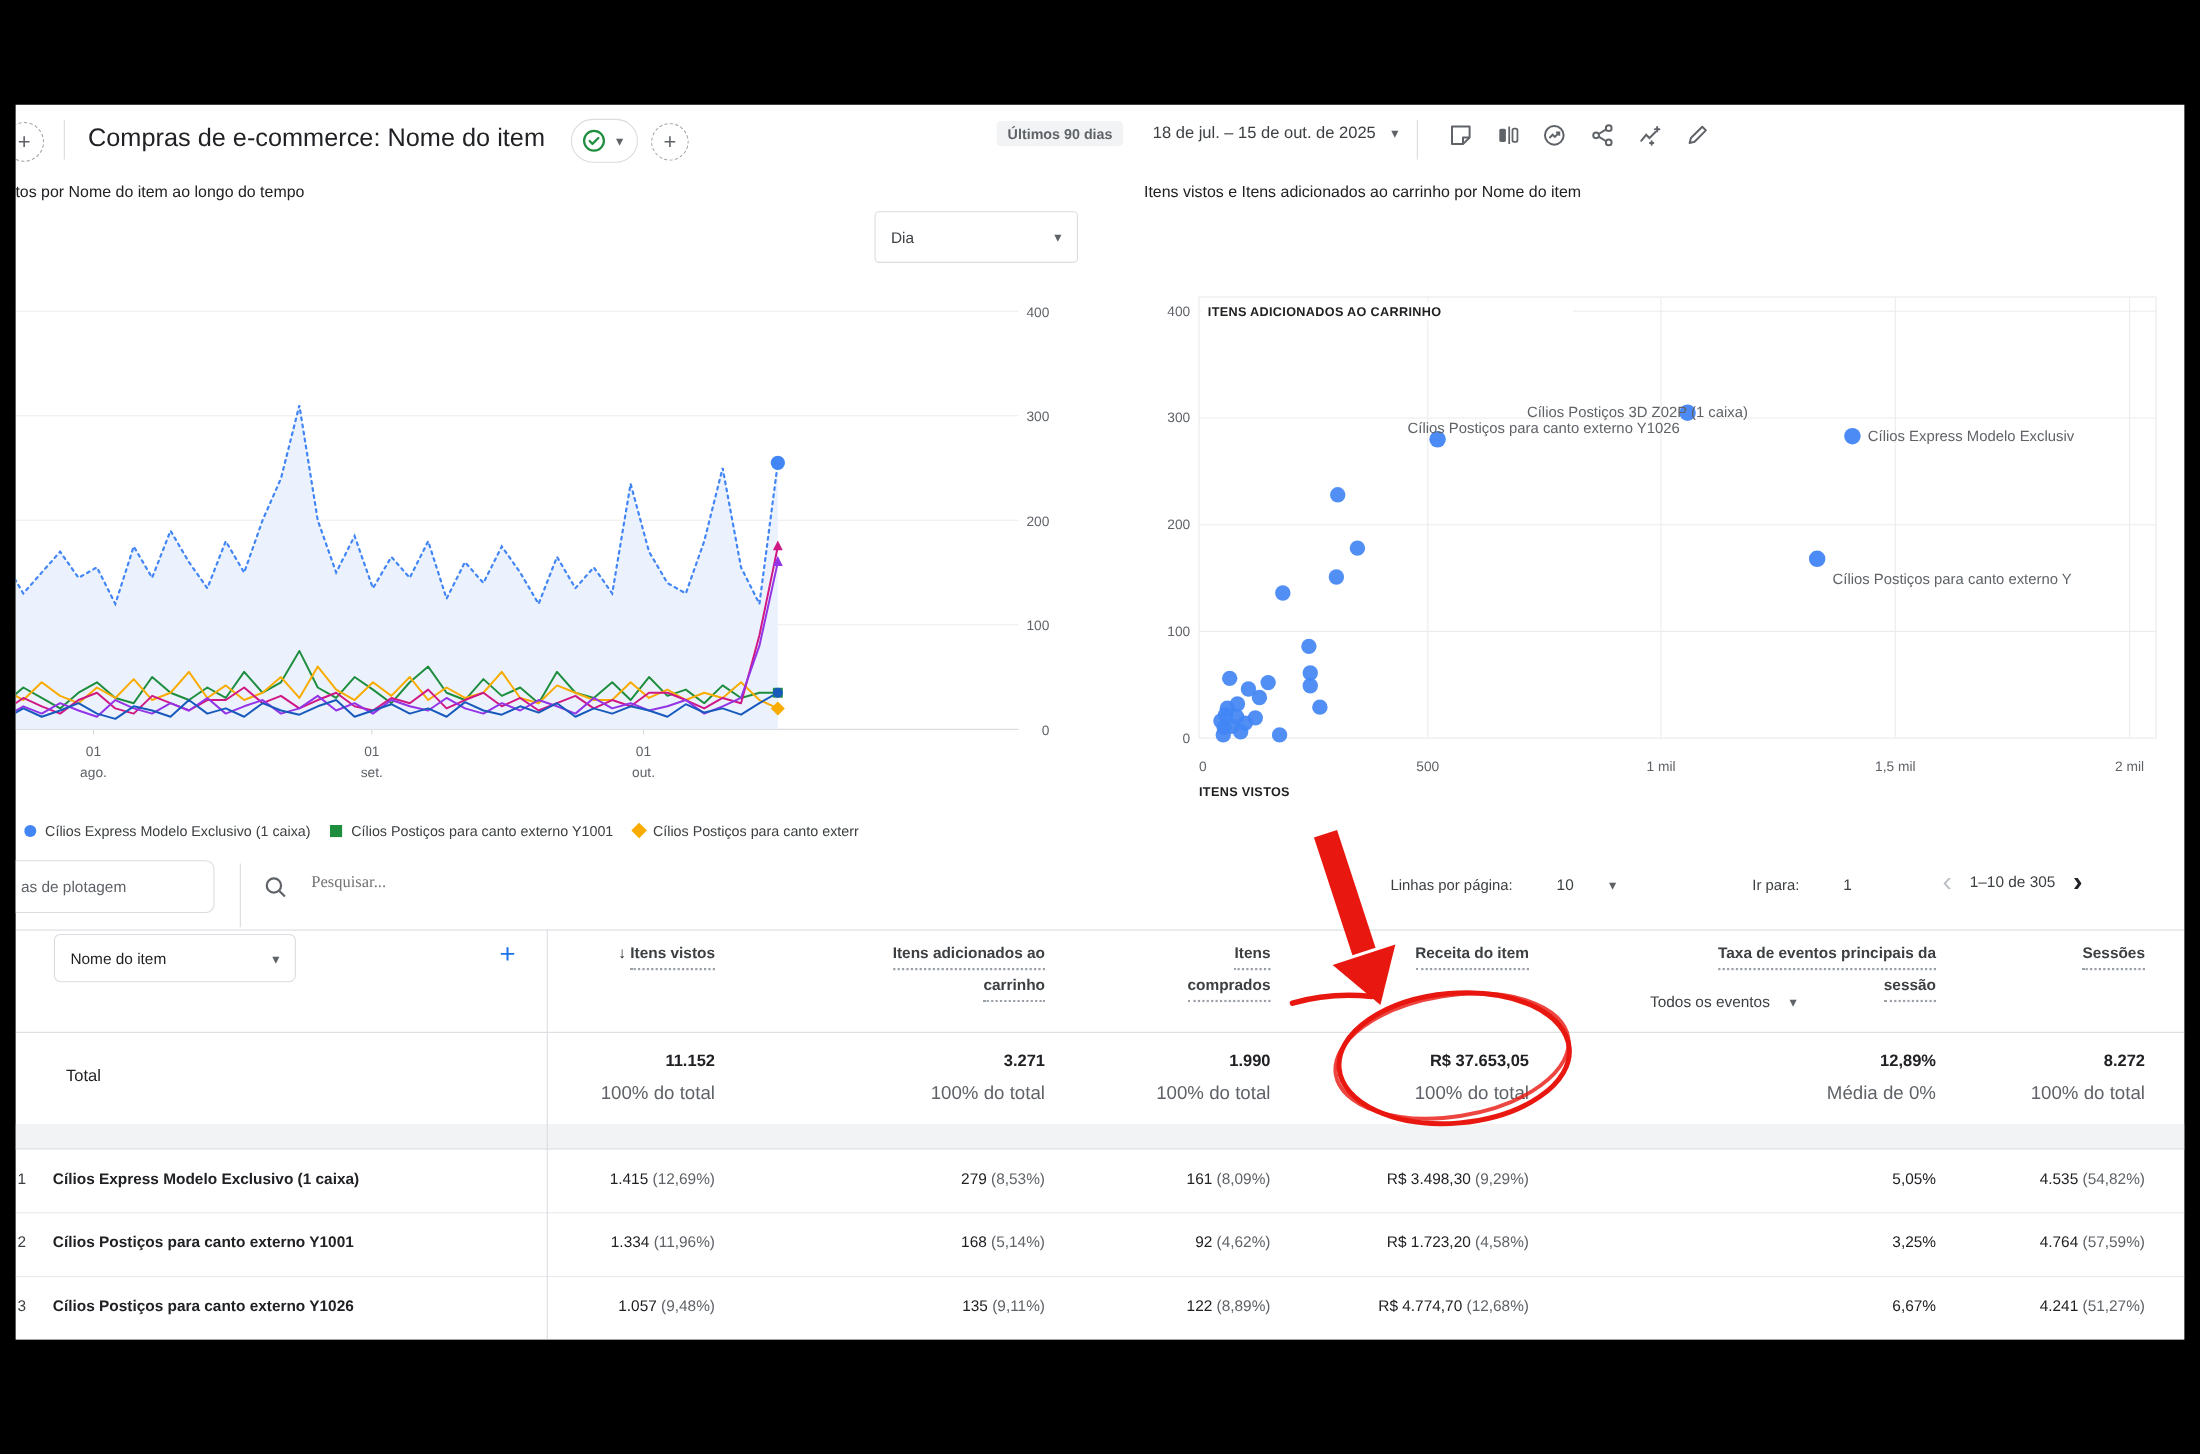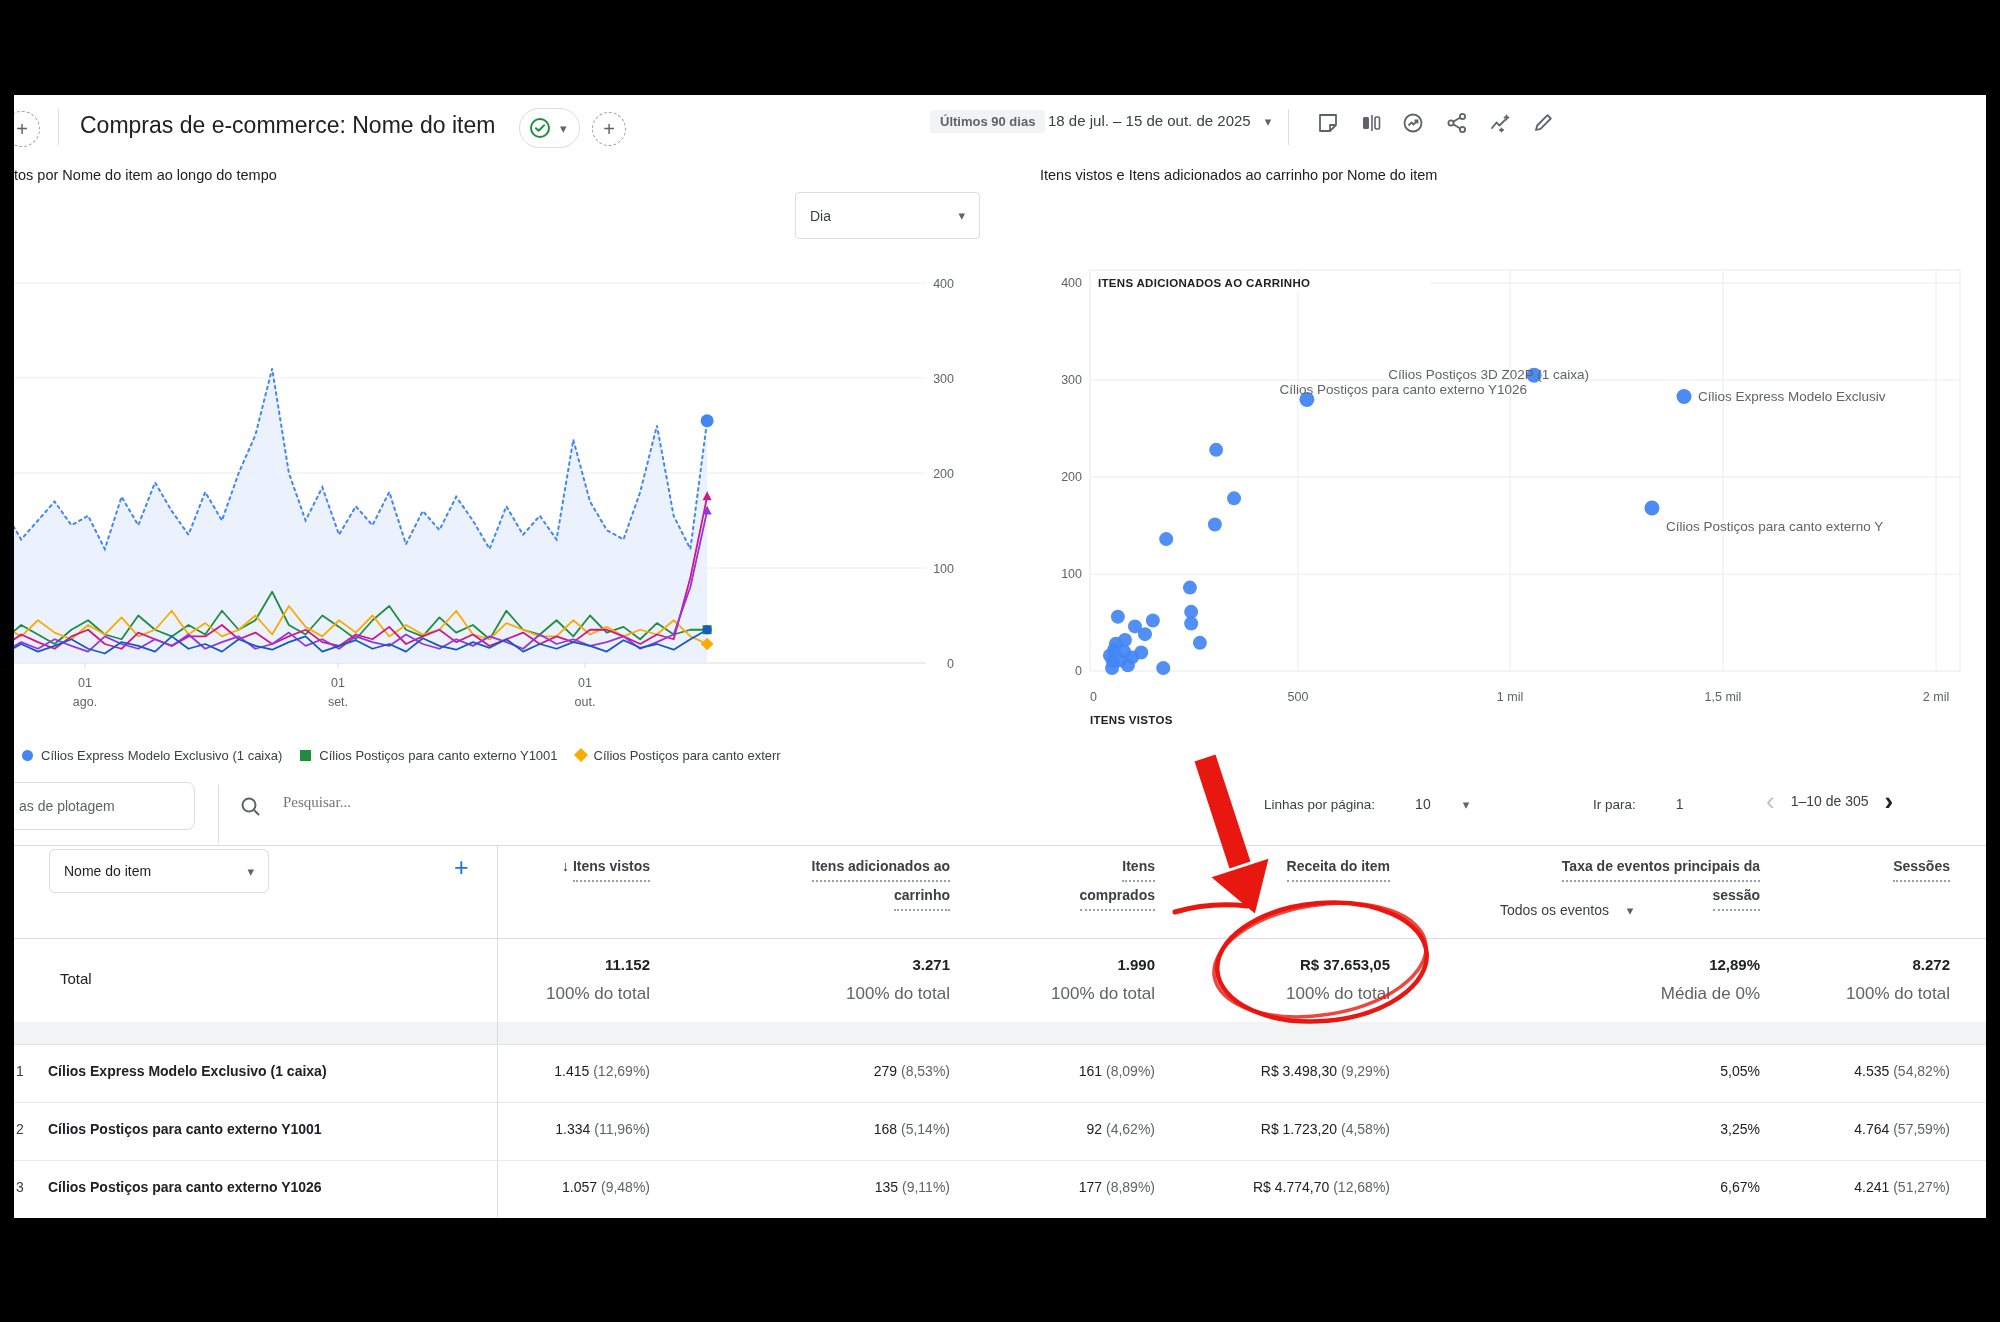--- a/index.html
+++ b/index.html
@@ -59,21 +59,21 @@
         <span class="icnbtn" style="width:24px;height:24px;">
           <svg width="24" height="24" viewBox="0 0 24 24">
               <circle cx="12" cy="12" r="9" fill="none" stroke="#1e8e3e" stroke-width="2"></circle>
               <path d="M8 12.2 l2.6 2.6 L16 9.4" fill="none" stroke="#1e8e3e" stroke-width="2" stroke-linecap="round" stroke-linejoin="round"></path>
             </svg>
         </span>
         <span class="caret">▾</span>
       </div>
       <div class="r dash-circle" style="left:578px;top:17px;width:32px;height:32px;font-size:20px;">+</div>
 
-      <div class="r badge" style="left:916px;top:15px;">Últimos 90 dias</div>
+      <div class="r badge" style="left:892px;top:15px;">Últimos 90 dias</div>
       <div class="r daterange" style="left:1034px;top:17px;">
         <span>18 de jul. – 15 de out. de 2025</span>
         <span class="caret" style="margin-left:10px;">▾</span>
       </div>
       <div class="r vdiv" style="left:1274px;top:14px;height:36px;"></div>
 
       <div class="r icnbtn" style="left:1299px;top:13px;">
         <svg width="24" height="24" viewBox="0 0 24 24" fill="none" stroke="#5f6368" stroke-width="1.8" stroke-linejoin="round">
             <path d="M4 4 h16 v10 l-6 6 H4 z"></path>
             <path d="M14 20 v-6 h6"></path>
@@ -332,21 +332,21 @@
           <div class="r cellv" style="top: 19px; right: 831px;"><span>92</span><span class="cellp"> (4,62%)</span></div>
           <div class="r cellv" style="top: 19px; right: 596px;"><span>R$ 1.723,20</span><span class="cellp"> (4,58%)</span></div>
           <div class="r cellv" style="top: 19px; right: 226px;"><span>3,25%</span></div>
           <div class="r cellv" style="top: 19px; right: 36px;"><span>4.764</span><span class="cellp"> (57,59%)</span></div>
         </div>
         <div class="trow" style="top: 1065px;">
           <span class="r rowidx" style="left: 2px; top: 19px;">3</span>
           <span class="r rowname" style="left: 34px; top: 19px;">Cílios Postiços para canto externo Y1026</span>
           <div class="r cellv" style="top: 19px; right: 1336px;"><span>1.057</span><span class="cellp"> (9,48%)</span></div>
           <div class="r cellv" style="top: 19px; right: 1036px;"><span>135</span><span class="cellp"> (9,11%)</span></div>
-          <div class="r cellv" style="top: 19px; right: 831px;"><span>177</span><span class="cellp"> (8,89%)</span></div>
+          <div class="r cellv" style="top: 19px; right: 831px;"><span>122</span><span class="cellp"> (8,89%)</span></div>
           <div class="r cellv" style="top: 19px; right: 596px;"><span>R$ 4.774,70</span><span class="cellp"> (12,68%)</span></div>
           <div class="r cellv" style="top: 19px; right: 226px;"><span>6,67%</span></div>
           <div class="r cellv" style="top: 19px; right: 36px;"><span>4.241</span><span class="cellp"> (51,27%)</span></div>
         </div>
       </div>
 
     <div class="r vdiv" style="left:483px;top:750px;height:373px;"></div>
 
     <svg class="r annot" style="left:1136px;top:645px;" width="420" height="330" viewBox="0 0 420 330">
       <polygon points="44.5,21.4 65.5,14.6 100.5,121.6 79.5,128.4" fill="#e8170f"></polygon>

